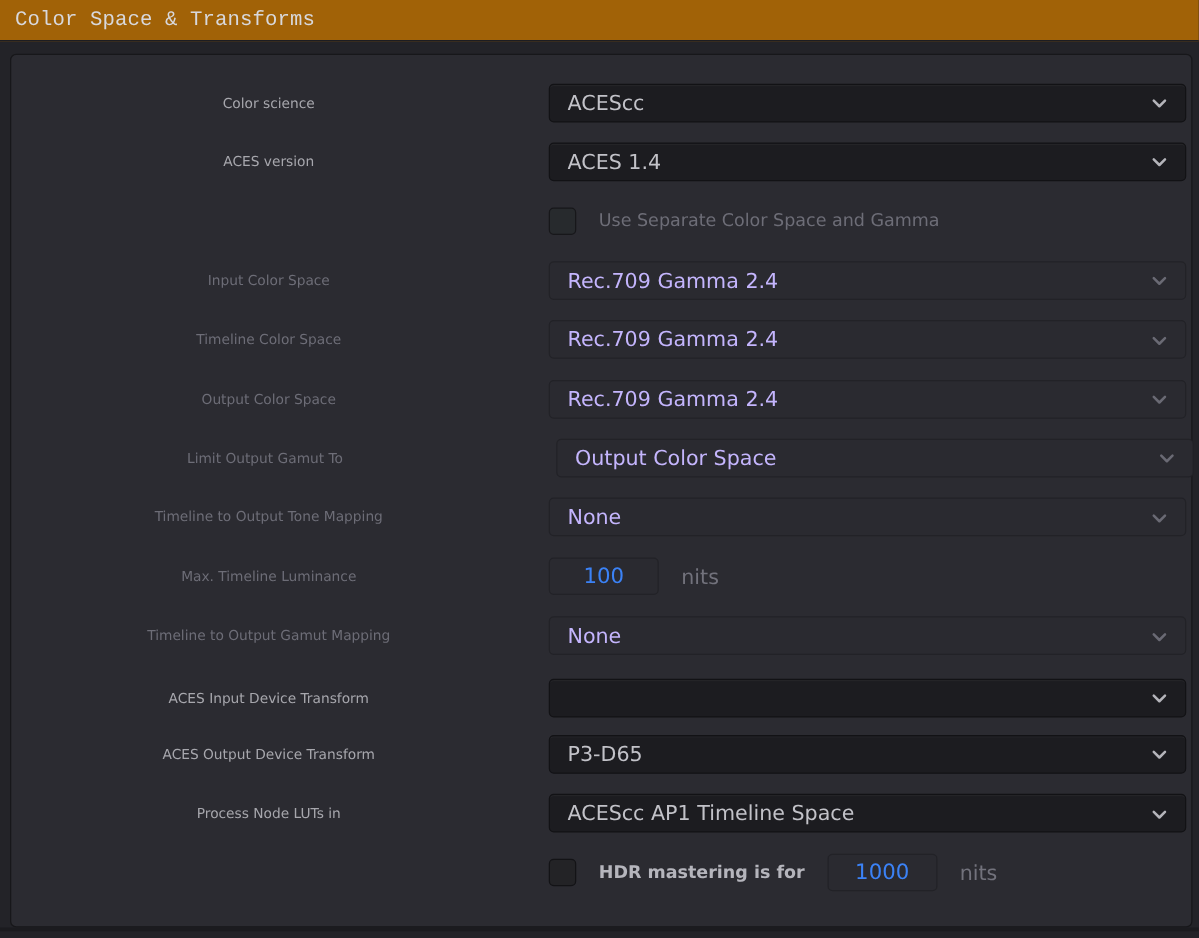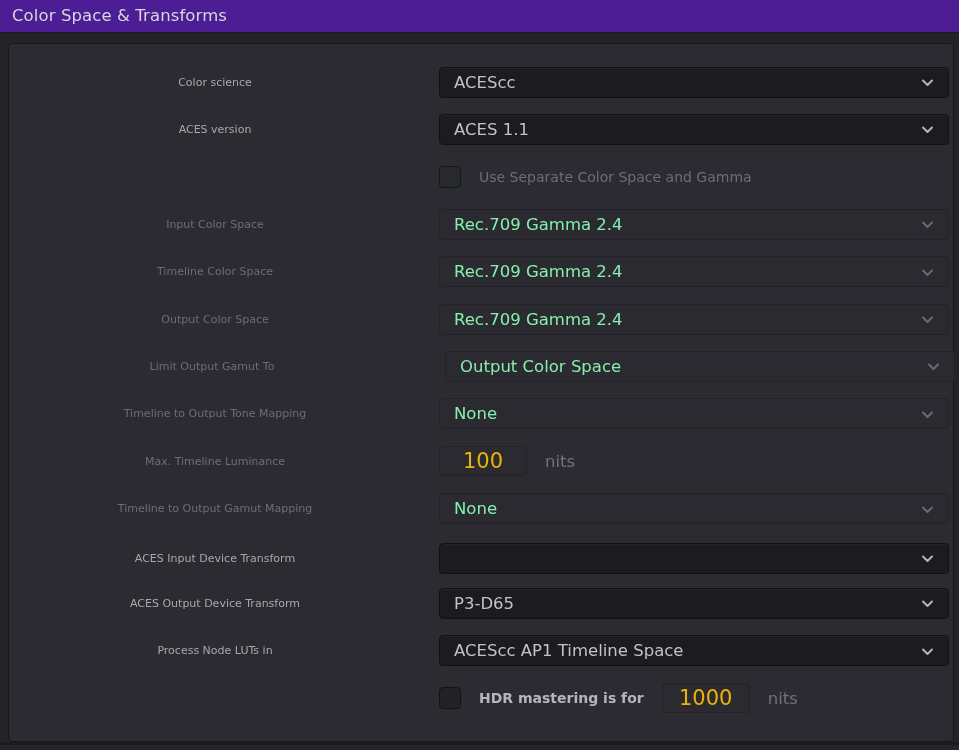--- a/index.html
+++ b/index.html
@@ -20,21 +20,22 @@
     width: 959px;
     height: 750px;
     background: #232328;
   }
 
   
   .titlebar {
     position: absolute;
     left: 0; top: 0;
     width: 959px; height: 33px;
-    background: #4c1d95;
+    background: #a16207;
+    font-family: Liberation Mono, monospace;
   }
   .titlebar-text {
     position: absolute;
     left: 12px;
     top: 6px;
     font-size: 16.5px;
     color: #d8d8dc;
     letter-spacing: .1px;
     white-space: nowrap;
   }
@@ -130,39 +131,39 @@
     stroke-linejoin: round;
   }
 
   
   .select.disabled {
     background: #2a2a30;
     border: 1px solid #222227;
     box-shadow: none;
   }
   .select.disabled .sel-text {
-    color: #86efac;
+    color: #c4b5fd;
   }
   .select.disabled .chev svg path {
     stroke: #6a6a74;
   }
 
   
   .numfield {
     width: 88px;
     height: 30px;
     border-radius: 4px;
     box-sizing: border-box;
     display: flex;
     align-items: center;
     justify-content: center;
     background: #2a2a30;
     border: 1px solid #222227;
-    font-size: 21px;
-    color: #eab308;
+    font-size: 17px;
+    color: #3b82f6;
   }
   .unit {
     margin-left: 18px;
     font-size: 16.5px;
     color: #72727c;
     white-space: nowrap;
   }
 
   
   .checkbox {
@@ -211,21 +212,21 @@
                   <path d="M2 4.5 L6.5 9 L11 4.5"></path>
                 </svg>
               </span>
             </div>
           </div>
         </div>
         <div class="row" style="top: 68.4px;">
           <div class="row-label">ACES version</div>
           <div class="row-ctrl">
             <div class="select">
-              <span class="sel-text">ACES 1.1</span>
+              <span class="sel-text">ACES 1.4</span>
               <span class="chev">
                 <svg viewBox="0 0 13 13" width="13" height="13">
                   <path d="M2 4.5 L6.5 9 L11 4.5"></path>
                 </svg>
               </span>
             </div>
           </div>
         </div>
         <div class="row" style="top: 115.8px;">
           <div class="row-label"></div>

